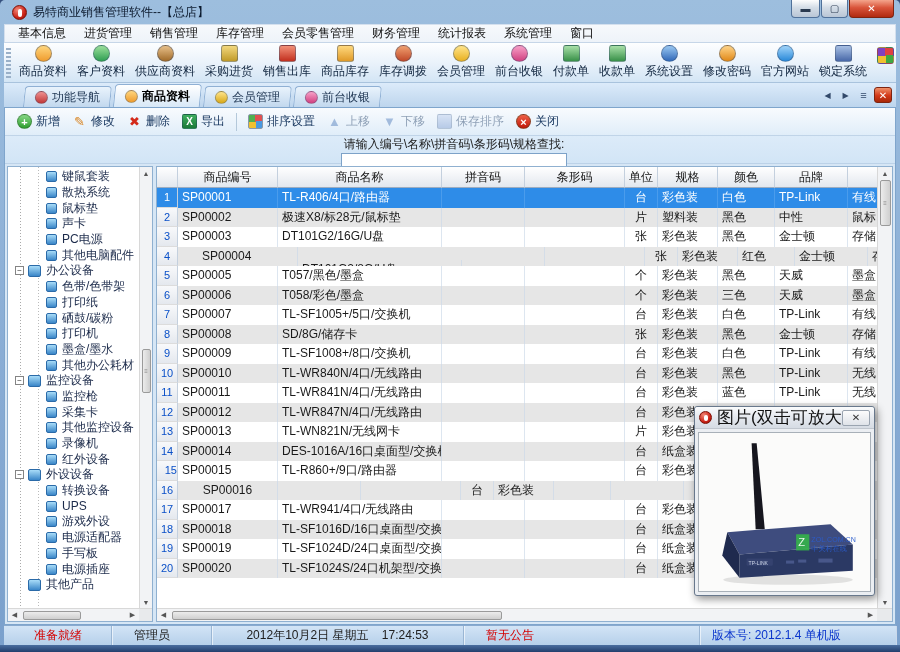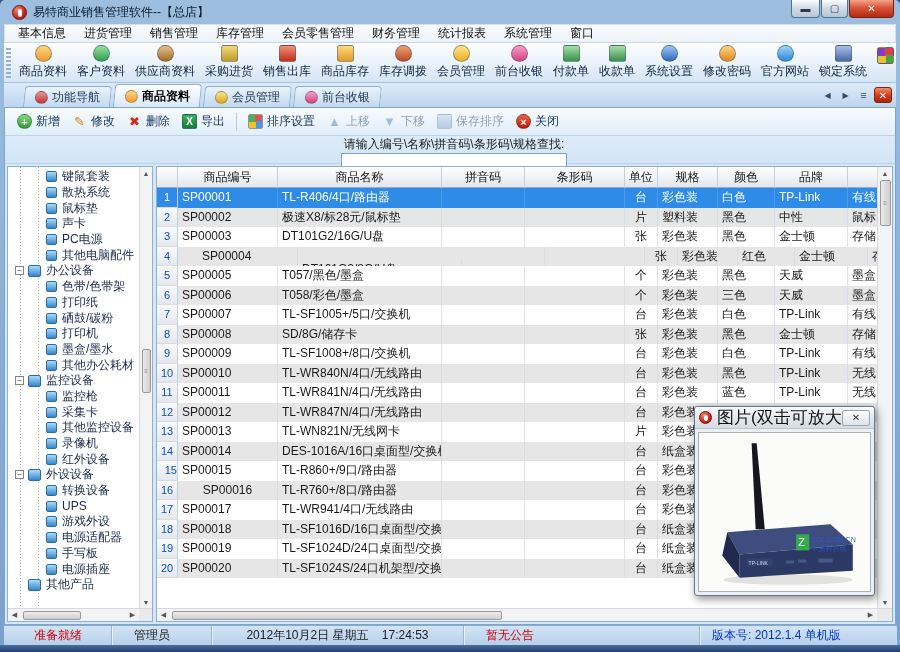--- a/index.html
+++ b/index.html
@@ -639,21 +639,20 @@
                     <div class="dcell" style="width: 100px;"></div>
                     <div class="dcell al-c" style="width: 33px;">台</div>
                     <div class="dcell" style="width: 60px;">彩色装</div>
                     <div class="dcell" style="width: 57px;"></div>
                     <div class="dcell" style="width: 73px;"></div>
                     <div class="dcell" style="width: 30px;"></div>
                   </div>
                   <div class="drow even">
                     <div class="ncell" style="width: 21px;">16</div>
                     <div class="dcell" style="width: 100px; text-align: center;">SP00016</div>
-                    <div class="dcell" style="width: 164px;">TL-R760+/8口/路由器</div>
                     <div class="dcell" style="width: 83px;"></div>
                     <div class="dcell" style="width: 100px;"></div>
                     <div class="dcell al-c" style="width: 33px;">台</div>
                     <div class="dcell" style="width: 60px;">彩色装</div>
                     <div class="dcell" style="width: 57px;"></div>
                     <div class="dcell" style="width: 73px;"></div>
                     <div class="dcell" style="width: 30px;"></div>
                   </div>
                   <div class="drow">
                     <div class="ncell" style="width: 21px;">17</div>

